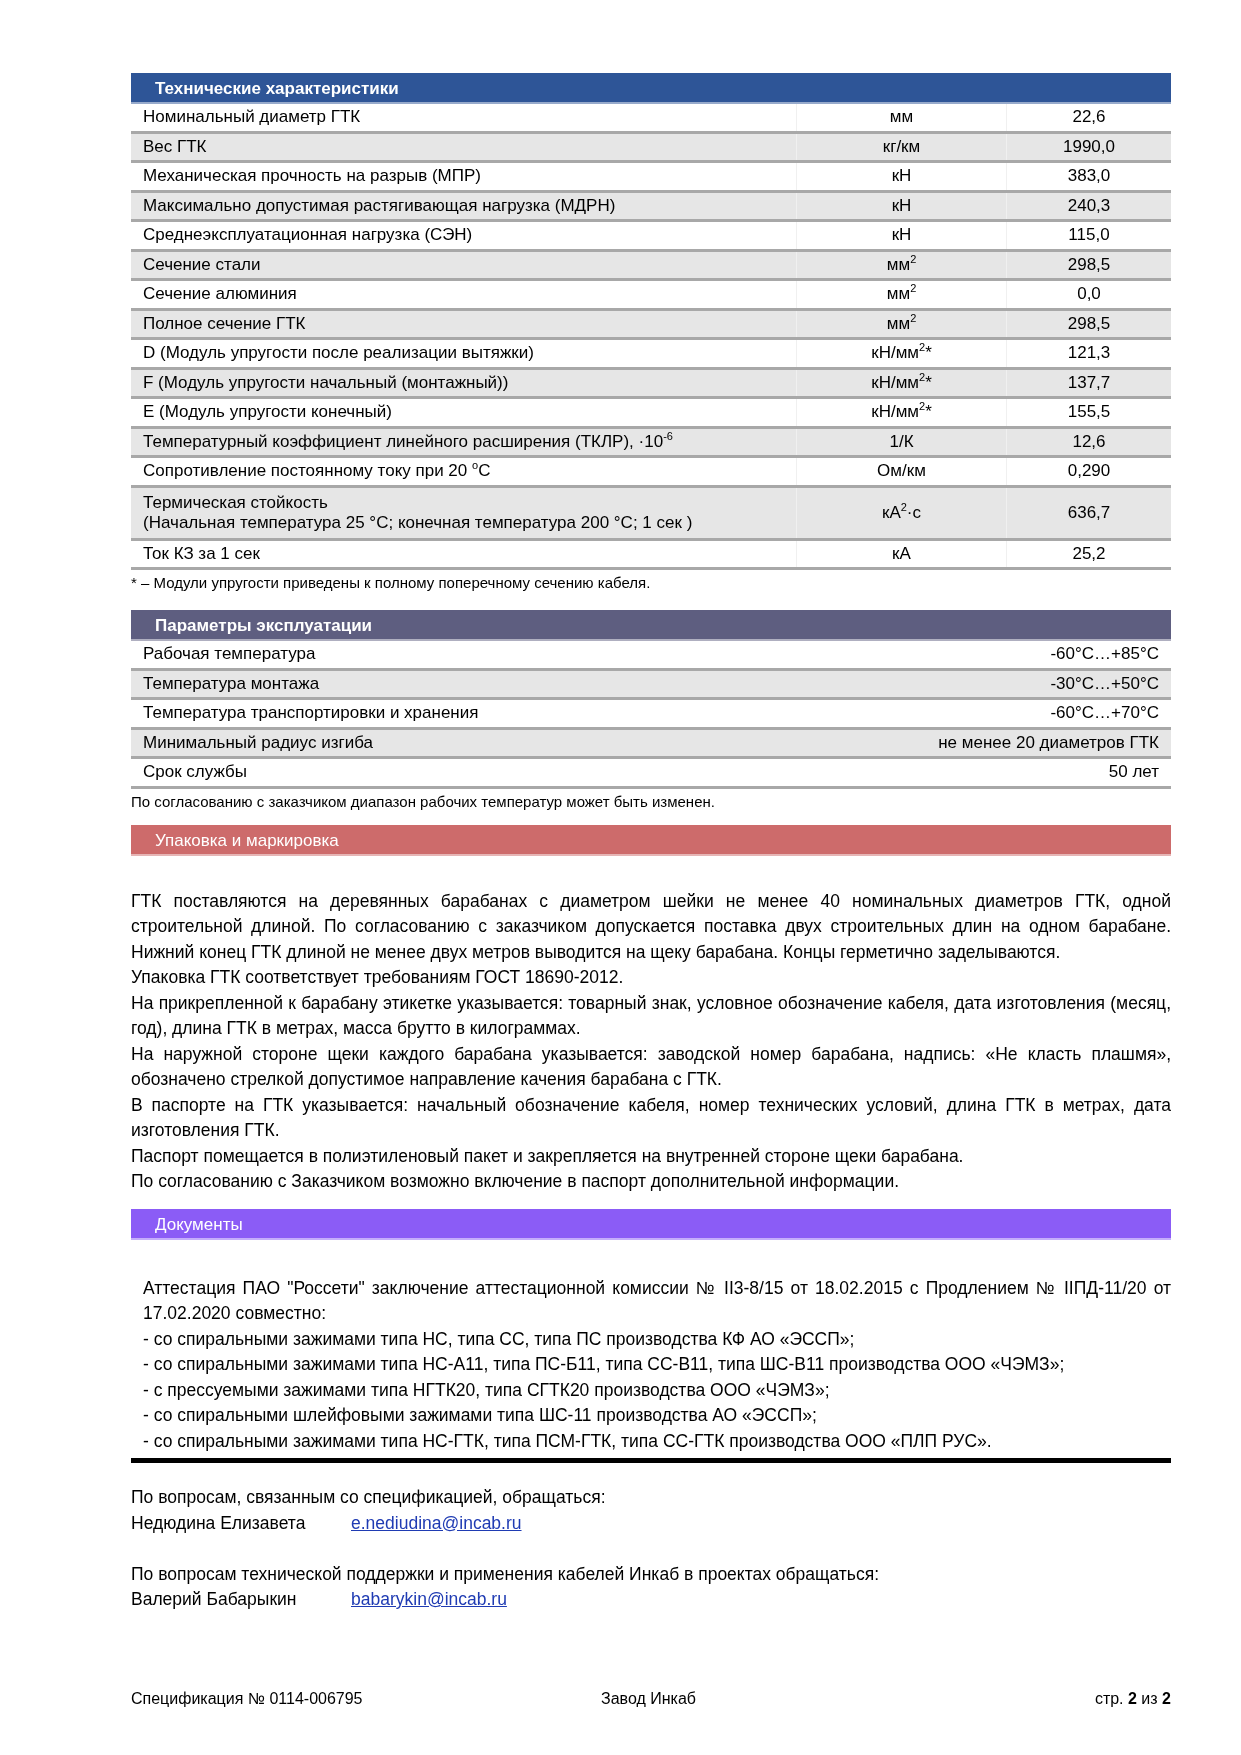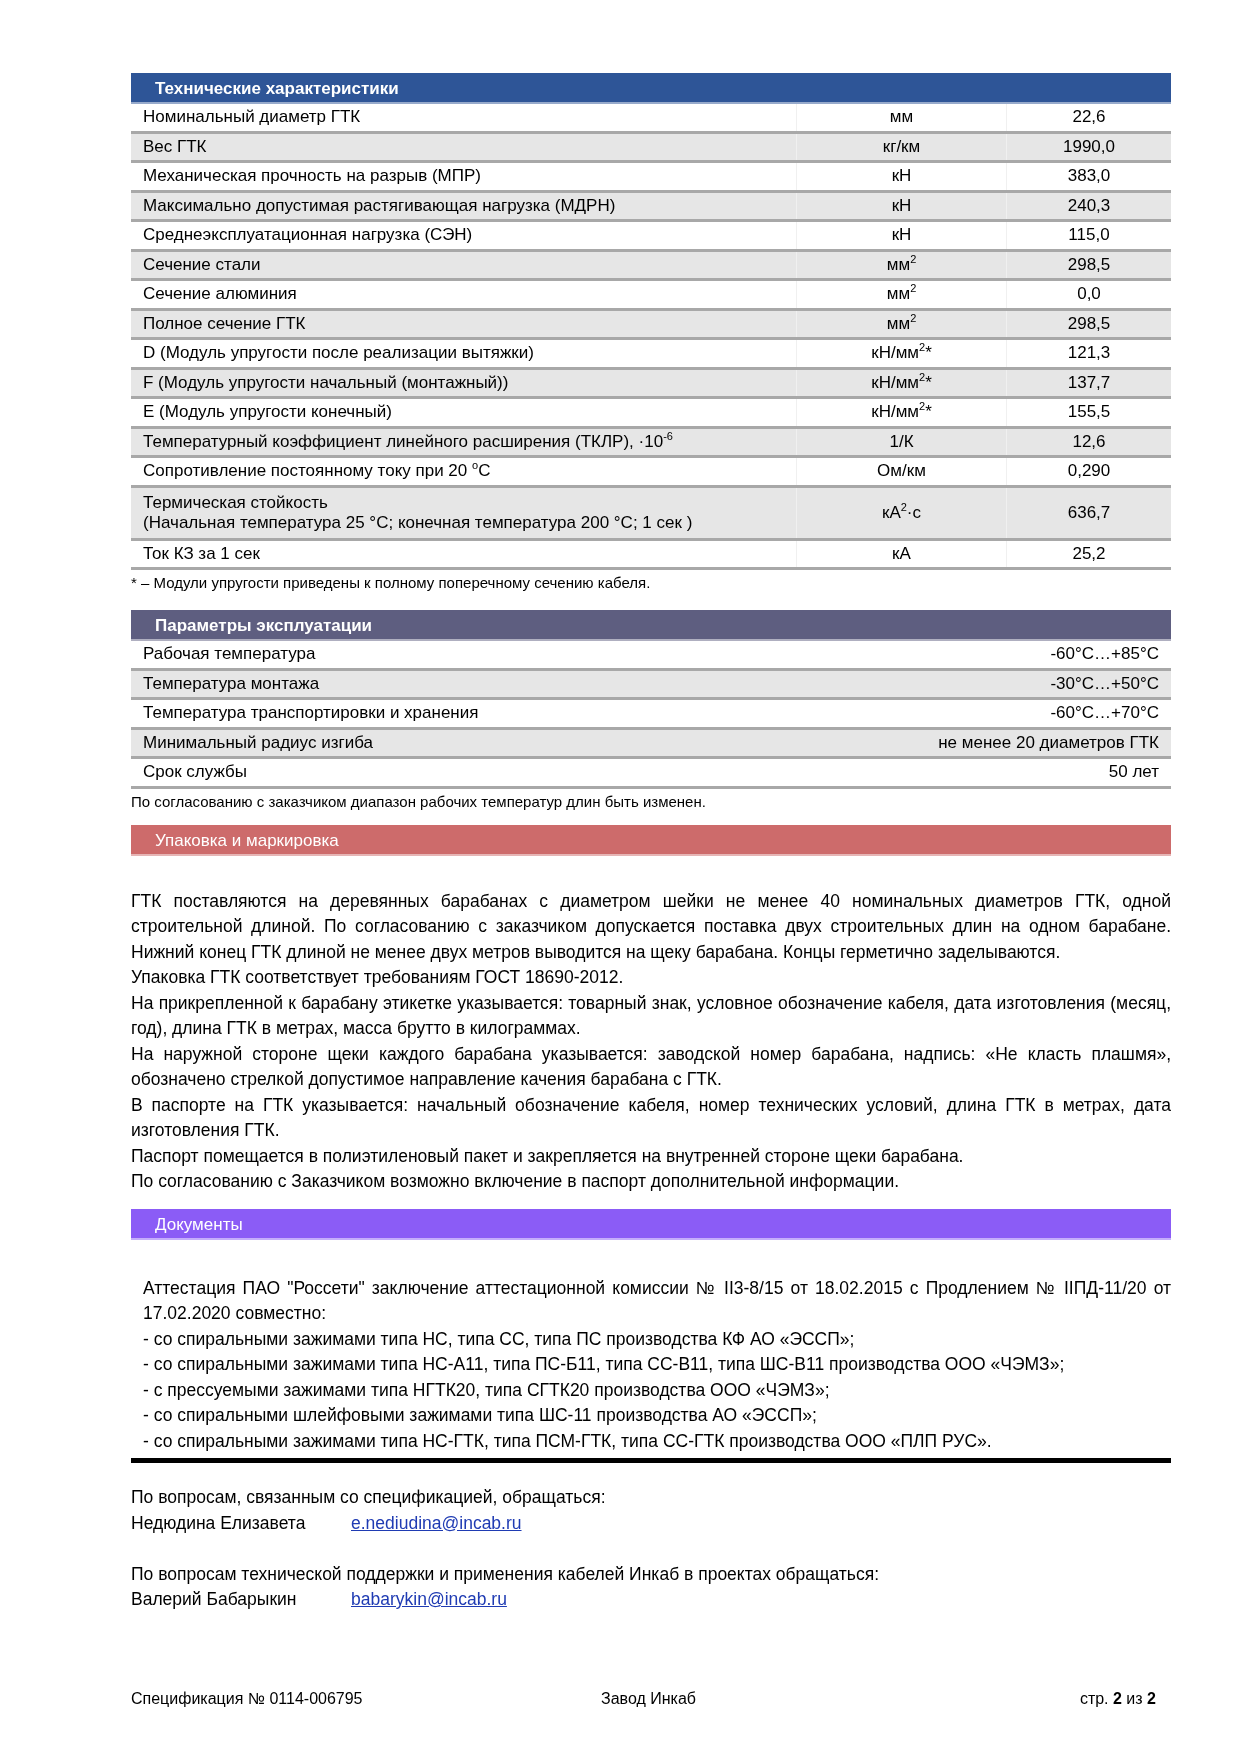--- a/index.html
+++ b/index.html
@@ -24,21 +24,21 @@
   .docs { font-size: 17.5px; line-height: 25.5px; padding-left: 12px; padding-top: 3px; padding-bottom: 4px; border-bottom: 5px solid #000; }
   .docs p { margin: 0; }
   .contact { font-size: 17.5px; line-height: 25.5px; margin-top: 22px; }
   .contact p { margin: 0; }
   .contact .name { display: inline-block; width: 220px; }
   .contact a { color: #1f3bb3; text-decoration: underline; }
   .gap { height: 25.5px; }
   .footer { position: absolute; top: 1690px; left: 131px; width: 1040px; font-size: 16px; }
   .footer .l { position: absolute; left: 0; }
   .footer .c { position: absolute; left: 470px; }
-  .footer .r { position: absolute; right: 15px; }
+  .footer .r { position: absolute; right: 0; }
   .footer b { font-weight: bold; }
 </style>
 </head>
 <body>
 
 <div class="page">
 
   <div class="sec-head h-blue">Технические характеристики</div>
   <table>
     <tbody id="tech-body">
@@ -141,21 +141,21 @@
         <tr class="alt">
           <td><span>Минимальный радиус изгиба</span></td>
           <td class="opval"><span>не менее 20 диаметров ГТК</span></td>
         </tr>
         <tr>
           <td><span>Срок службы</span></td>
           <td class="opval"><span>50 лет</span></td>
         </tr>
       </tbody>
   </table>
-  <div class="note">По согласованию с заказчиком диапазон рабочих температур длин быть изменен.</div>
+  <div class="note">По согласованию с заказчиком диапазон рабочих температур может быть изменен.</div>
 
   <div style="height:10px"></div>
 
   <div class="sec-head h-red">Упаковка и маркировка</div>
   <div class="para" id="pack-body">
       <p>ГТК поставляются на деревянных барабанах с диаметром шейки не менее 40 номинальных диаметров ГТК, одной строительной длиной. По согласованию с заказчиком допускается поставка двух строительных длин на одном барабане. Нижний конец ГТК длиной не менее двух метров выводится на щеку барабана. Концы герметично заделываются.</p>
       <p>Упаковка ГТК соответствует требованиям ГОСТ 18690-2012.</p>
       <p>На прикрепленной к барабану этикетке указывается: товарный знак, условное обозначение кабеля, дата изготовления (месяц, год), длина ГТК в метрах, масса брутто в килограммах.</p>
       <p>На наружной стороне щеки каждого барабана указывается: заводской номер барабана, надпись: «Не класть плашмя», обозначено стрелкой допустимое направление качения барабана с ГТК.</p>
       <p>В паспорте на ГТК указывается: начальный обозначение кабеля, номер технических условий, длина ГТК в метрах, дата изготовления ГТК.</p>

